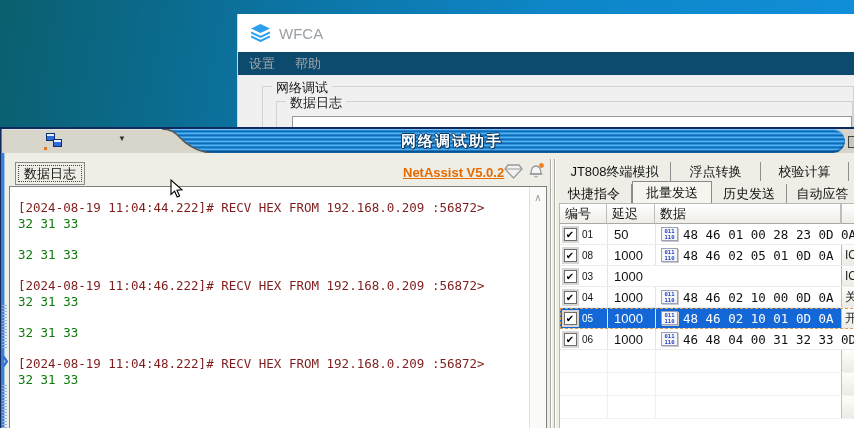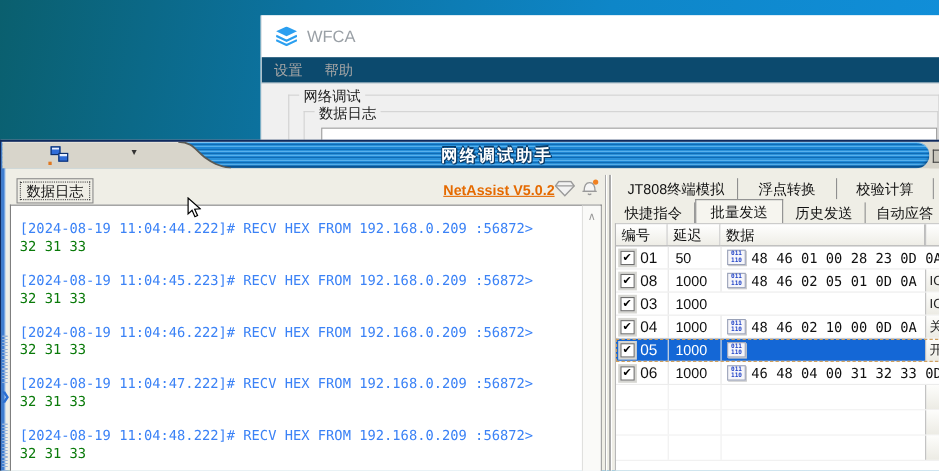--- a/index.html
+++ b/index.html
@@ -52,21 +52,21 @@
     border:1px solid #8a8a8a; font-size:13px; color:#111; display:flex; align-items:center; justify-content:center;
     outline:1px dotted #444; outline-offset:-4px; cursor:pointer; }
   .lp-link { position:absolute; left:398px; top:10px; font-size:13px; font-weight:bold; color:#e56a00;
     text-decoration:underline; cursor:pointer; white-space:nowrap; }
   .icon-diamond { position:absolute; left:499px; top:9px; cursor:pointer; }
   .icon-bell { position:absolute; left:523px; top:7px; cursor:pointer; }
   .logbox { position:absolute; left:4px; top:31px; width:538px; height:250px; background:#fff;
     border:1px solid #7f7f7f; border-bottom:none; }
   .log-content { position:absolute; left:4px; top:0; right:18px; bottom:0; overflow:hidden;
     padding:13px 4px 4px 4px; font-family:"DejaVu Sans Mono",monospace; font-size:12.5px; }
-  .log-header { color:#3b82f6; line-height:16px; white-space:nowrap; }
+  .log-header { color:#7f1d1d; line-height:16px; white-space:nowrap; }
   .log-hex { color:#0a7a0a; line-height:16px; white-space:nowrap; }
   .log-gap { height:15px; }
   .log-scroll { position:absolute; right:0; top:0; width:17px; bottom:0; background:#fafaf8; border-left:1px solid #e0e0de; }
   .scroll-up { position:absolute; top:2px; left:0; width:16px; height:16px; color:#9a9a9a; font-size:10px;
     display:flex; align-items:center; justify-content:center; cursor:pointer; }
   .splitter { position:absolute; left:-4px; top:150px; width:7px; height:125px; }
   .splitter .dots { position:absolute; left:1px; width:5px; height:45px;
     background:repeating-linear-gradient(180deg,#9ab4d8 0 1px,transparent 1px 3px); }
   .splitter .d1 { top:0; } .splitter .d2 { bottom:0; }
   .splitter .arr { position:absolute; top:50px; left:0; color:#2b6fd4; font-size:10px; font-weight:bold; cursor:pointer; }
@@ -91,21 +91,21 @@
   .g-hcell { font-size:13px; color:#111; padding:1px 0 0 5px; background:linear-gradient(#ffffff,#eeede6);
     border-right:1px solid #bdbdbd; border-bottom:1px solid #a8a8a8; cursor:pointer; }
   .g-row { display:flex; height:21px; position:relative; align-items:center; border-bottom:1px solid #ececec; }
   .g-row.selected .sel-zone { background:#1467d6; }
   .sel-zone { display:flex; align-items:center; flex:1; height:100%; }
   .g-row.selected { outline:1px dashed #cfa05f; outline-offset:-1px; }
   .g-row.selected .c-id, .g-row.selected .c-delay, .g-row.selected .c-data { color:#fff; }
   .c-check { width:20px; display:flex; justify-content:center; }
   .chk { width:13px; height:13px; background:#fff; border:1px solid #6e6e6e; box-shadow:0 0 0 2px #d6d6d2;
     font-size:10px; line-height:11px; text-align:center; color:#000; cursor:pointer; }
-  .c-id { width:27px; font-size:14px; color:#111; padding-left:2px; }
+  .c-id { width:27px; font-size:10px; color:#111; padding-left:2px; }
   .c-delay { width:48px; font-size:13px; color:#111; padding-left:6px; border-left:1px solid #e4e4e4; height:100%; display:flex; align-items:center; }
   .c-data { flex:1; font-family:"DejaVu Sans Mono",monospace; font-size:12.5px; color:#111;
     display:flex; align-items:center; gap:5px; padding-left:5px; border-left:1px solid #e4e4e4; height:100%; white-space:nowrap; overflow:hidden; }
   .hexicon { width:17px; height:14px; flex:0 0 17px; background:#f6f6fa; border:1px solid #9aa2b8;
     color:#2446c8; font-weight:bold; font-size:5.5px; line-height:6px; text-align:center; font-family:"DejaVu Sans Mono",monospace;
     box-shadow:1px 1px 0 #c8c8c8; }
   .c-note { width:22px; flex:0 0 22px; height:100%; border-left:1px solid #bdbdbd;
     background:linear-gradient(#fdfdfb,#ecebe4); font-size:12px; color:#222; display:flex; align-items:center;
     padding-left:3px; overflow:hidden; white-space:nowrap; cursor:pointer; }
   .g-row.empty { border-bottom:1px solid #f0f0f0; height:23px; }
@@ -173,27 +173,25 @@
         <path d="M1.5,12 H14.5" stroke="#9a9a9a" stroke-width="1.3"></path>
         <path d="M6.5,14 a1.8,1.8 0 0 0 3,0" fill="none" stroke="#9a9a9a" stroke-width="1.2"></path>
         <circle cx="13.5" cy="3.5" r="2.4" fill="#f08020"></circle>
       </svg>
 
       <div class="logbox">
         <div class="log-content">
             <div class="log-header">[2024-08-19 11:04:44.222]# RECV HEX FROM 192.168.0.209 :56872&gt;</div>
             <div class="log-hex">32 31 33</div>
             <div class="log-gap"></div>
-            <div class="log-header">[2024-08-19 11:04:45.223]# RECV HEX FROM 192.168.0.209 :56872&gt;</div>
             <div class="log-hex">32 31 33</div>
             <div class="log-gap"></div>
             <div class="log-header">[2024-08-19 11:04:46.222]# RECV HEX FROM 192.168.0.209 :56872&gt;</div>
             <div class="log-hex">32 31 33</div>
             <div class="log-gap"></div>
-            <div class="log-header">[2024-08-19 11:04:47.222]# RECV HEX FROM 192.168.0.209 :56872&gt;</div>
             <div class="log-hex">32 31 33</div>
             <div class="log-gap"></div>
             <div class="log-header">[2024-08-19 11:04:48.222]# RECV HEX FROM 192.168.0.209 :56872&gt;</div>
             <div class="log-hex">32 31 33</div>
             <div class="log-gap"></div>
           </div>
         <div class="log-scroll">
           <span class="scroll-up">∧</span>
         </div>
       </div>
@@ -283,20 +281,21 @@
               <div class="g-row selected">
                 <div class="sel-zone">
                   <div class="c-check">
                     <span class="chk">✔</span>
                   </div>
                   <div class="c-id">05</div>
                   <div class="c-delay">1000</div>
                   <div class="c-data">
                     <span class="hexicon" style="white-space: pre;">011
 110</span>
+                    <span>48 46 02 10 01 0D 0A</span>
                   </div>
                 </div>
                 <div class="c-note">开</div>
               </div>
               <div class="g-row">
                 <div class="sel-zone">
                   <div class="c-check">
                     <span class="chk">✔</span>
                   </div>
                   <div class="c-id">06</div>

